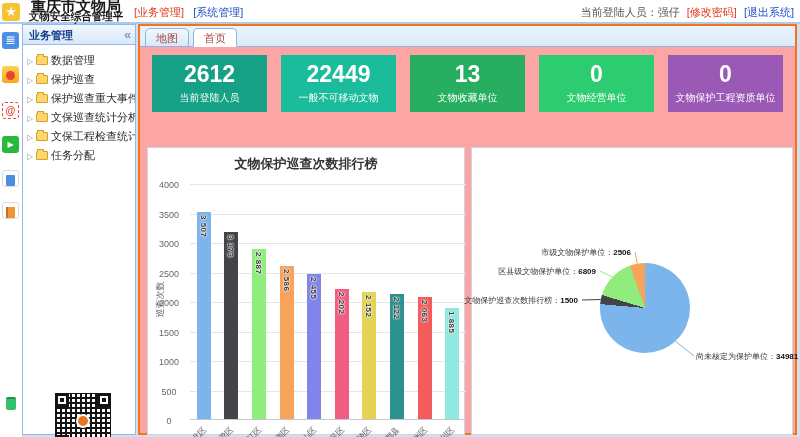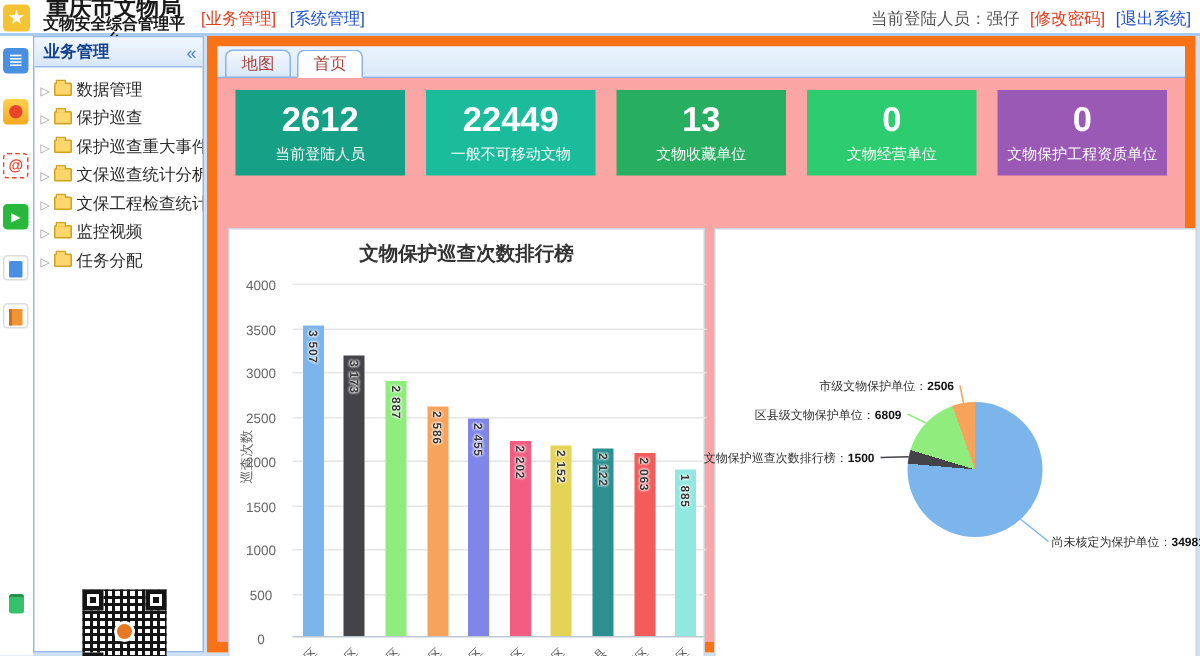--- a/index.html
+++ b/index.html
@@ -65,21 +65,21 @@
       repeating-linear-gradient(0deg, #141414 0 2px, transparent 2px 5px),
       repeating-linear-gradient(90deg, #141414 0 2px, transparent 2px 5px); }
   .qr-f { position:absolute; width:14px; height:14px; border:3px solid #141414; background:#fff; }
   .qr-f i { position:absolute; left:2px; top:2px; width:4px; height:4px; background:#141414; }
   .qr-f.tl { left:0; top:0; } .qr-f.tr { right:0; top:0; } .qr-f.bl { left:0; bottom:0; }
   .qr-logo { position:absolute; left:21px; top:21px; width:14px; height:14px; border-radius:50%;
     background:#e87722; border:2px solid #fff; }
 
   
   .main { position:absolute; left:138px; top:24px; width:659px; height:411px;
-    border:7px solid #f97316; background:#fff; }
+    border:2px solid #f97316; background:#fff; }
   .tabbar { position:absolute; left:0; top:0; right:0; height:21px;
     background:linear-gradient(#eaf3fc,#dcebf9); border-bottom:1px solid #8db2e3; }
   .tab { position:absolute; top:2px; height:19px; line-height:18px; padding:0 10px;
     font-size:11px; color:#a8443d; background:linear-gradient(#f3f8fd,#d9e8f7);
     border:1px solid #8db2e3; border-radius:5px 5px 0 0; cursor:pointer; }
   .tab-0 { left:5px; } .tab-1 { left:53px; }
   .tab.active { background:#fff; border-bottom-color:#fff;text-align:right; }
 
   .content { position:absolute; left:0; top:21px; right:0; bottom:0; background:#fca5a5; }
 
@@ -156,21 +156,20 @@
   <div class="sidebar-header">
     <span>业务管理</span>
     <span class="collapse-btn">«</span>
   </div>
   <div class="tree" id="tree">
       <div class="tree-item"><span class="tw">▷</span><span class="folder"></span><span>数据管理</span></div>
       <div class="tree-item"><span class="tw">▷</span><span class="folder"></span><span>保护巡查</span></div>
       <div class="tree-item"><span class="tw">▷</span><span class="folder"></span><span>保护巡查重大事件</span></div>
       <div class="tree-item"><span class="tw">▷</span><span class="folder"></span><span>文保巡查统计分析</span></div>
       <div class="tree-item"><span class="tw">▷</span><span class="folder"></span><span>文保工程检查统计分析</span></div>
-      <div class="tree-item"><span class="tw">▷</span><span class="folder"></span><span>监控视频</span></div>
       <div class="tree-item"><span class="tw">▷</span><span class="folder"></span><span>任务分配</span></div>
     </div>
   <div class="qr">
     <span class="qr-f tl">
         <i></i>
       </span>
     <span class="qr-f tr">
         <i></i>
       </span>
     <span class="qr-f bl"></span>

